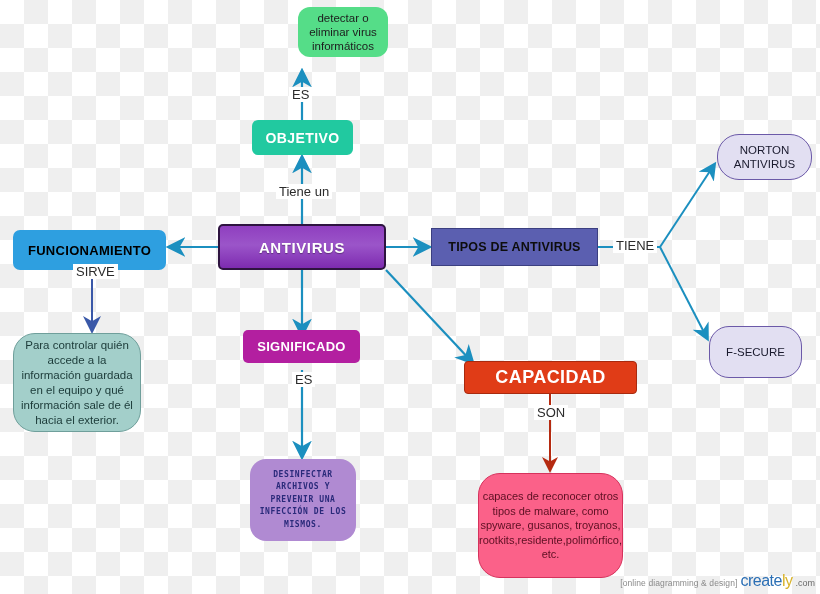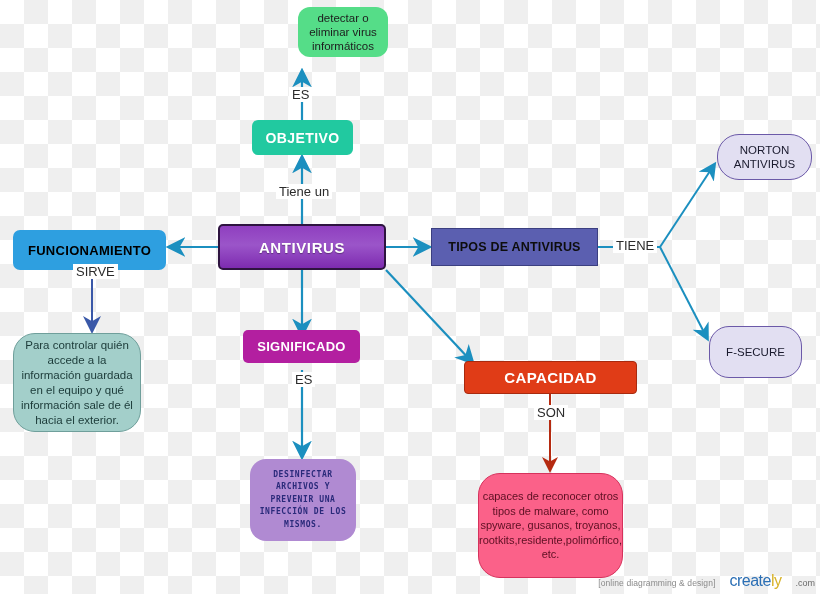--- a/index.html
+++ b/index.html
@@ -155,21 +155,21 @@
     font-size: 11.5px;
     text-align: center;
   }
   .n-capacidad {
     left: 464px; top: 361px;
     width: 173px; height: 33px;
     background: #e03c17;
     border: 1px solid #a82a0f;
     border-radius: 4px;
     color: #ffffff;
-    font-size: 15px;
+    font-size: 18px;
     font-weight: bold;
     letter-spacing: 0.4px;
     text-align: center;
   }
   .n-capaces {
     left: 478px; top: 473px;
     width: 145px; height: 105px;
     background: #fb6189;
     border: 1px solid #d6325c;
     border-radius: 22px;
@@ -178,21 +178,21 @@
     line-height: 14.5px;
     padding: 4px 5px;
   }
 
   
   .watermark {
     position: absolute;
     right: 5px; bottom: 4px;
     display: flex;
     align-items: baseline;
-    gap: 14px;
+    gap: 3px;
   }
   .wm-tag {
     font-size: 8.5px;
     color: #8a8a8a;
     letter-spacing: 0.1px;
   }
   .wm-brand {
     font-size: 16px;
     font-weight: normal;
     letter-spacing: -0.5px;

